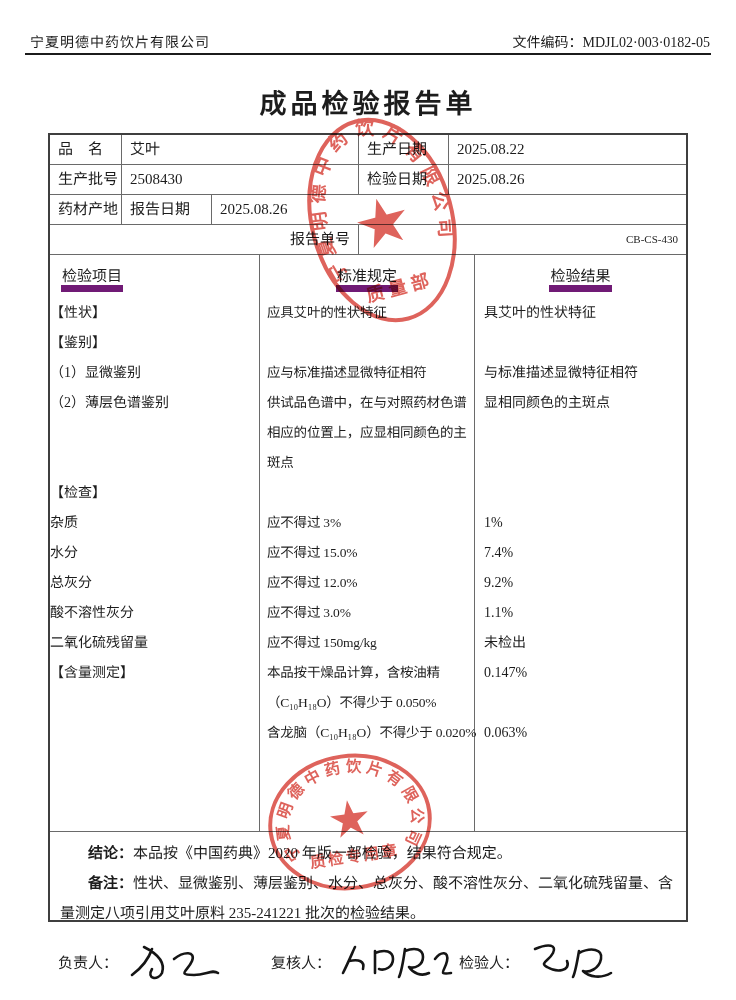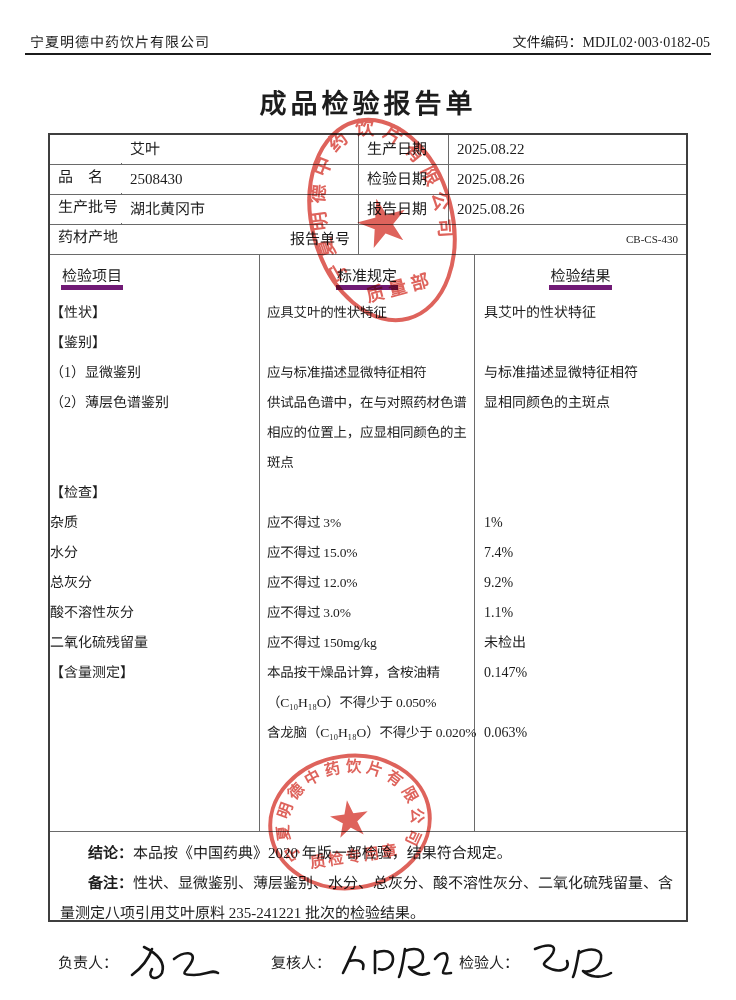--- a/index.html
+++ b/index.html
@@ -14,36 +14,36 @@
   .rule{position:absolute;left:25px;top:53px;width:686px;height:2px;background:#1b1b1b;}
 
   .title{position:absolute;left:0;top:82px;width:736px;text-align:center;
          font-size:27px;font-weight:bold;letter-spacing:4px;}
 
   
   .tbl{position:absolute;left:48px;top:133px;width:640px;height:789px;
        border:2px solid #3f3f3f;background:transparent;}
   .irow{display:flex;height:30px;border-bottom:1px solid #6a6a6a;}
   .c{padding:0 8px;line-height:28px;font-size:15px;white-space:pre;overflow:visible;}
-  .c1{width:72px;border-right:1px solid #6a6a6a;margin-top:28px;}
+  .c1{width:72px;border-right:1px solid #6a6a6a;}
   .c2{width:237px;border-right:1px solid #6a6a6a;}
   .c3{width:90px;border-right:1px solid #6a6a6a;}
   .c4{flex:1;}
   .rrow{display:flex;height:30px;border-bottom:1px solid #6a6a6a;text-align:right;}
   .rlab{width:309px;border-right:1px solid #6a6a6a;padding:0 8px;line-height:28px;font-size:15px;}
   .rval{flex:1;padding:0 8px;line-height:28px;font-size:11px;}
 
   .main3{display:flex;height:577px;border-bottom:1px solid #6a6a6a;}
   .mcol{height:100%;}
   .mc1{width:210px;border-right:1px solid #6a6a6a;}
   .mc2{width:215px;border-right:1px solid #6a6a6a;}
   .mc3{flex:1;}
   .mhead{height:26px;padding-top:9px;text-align:center;font-size:15px;}
   .mhead.left{text-align:left;padding-left:11px;}
-  .uline{border-bottom:5px solid #701a75;padding:0 1px 1px;}
+  .uline{border-bottom:7px solid #701a75;padding:0 1px 1px;}
   .mlines{margin-top:17px;}
   .line{height:30px;line-height:30px;font-size:14px;white-space:pre;}
   .mc2 .line{font-size:13.5px;letter-spacing:-0.2px;padding-left:7px;}
   .mc3 .line{padding-left:9px;}
 
   .concl{height:88px;padding:6px 10px 0 10px;font-size:15px;line-height:30px;}
   .concl p{text-indent:28px;}
   .concl b{font-weight:bold;}
 
   
@@ -82,21 +82,20 @@
           <div class="c c4">2025.08.22</div>
         </div>
         <div class="irow">
           <div class="c c1">生产批号</div>
           <div class="c c2">2508430</div>
           <div class="c c3">检验日期</div>
           <div class="c c4">2025.08.26</div>
         </div>
         <div class="irow">
           <div class="c c1">药材产地</div>
-          <div class="c c2">湖北黄冈市</div>
           <div class="c c3">报告日期</div>
           <div class="c c4">2025.08.26</div>
         </div>
       </div>
 
     <div class="rrow">
       <div class="rlab">报告单号</div>
       <div class="rval">CB-CS-430</div>
     </div>
 

